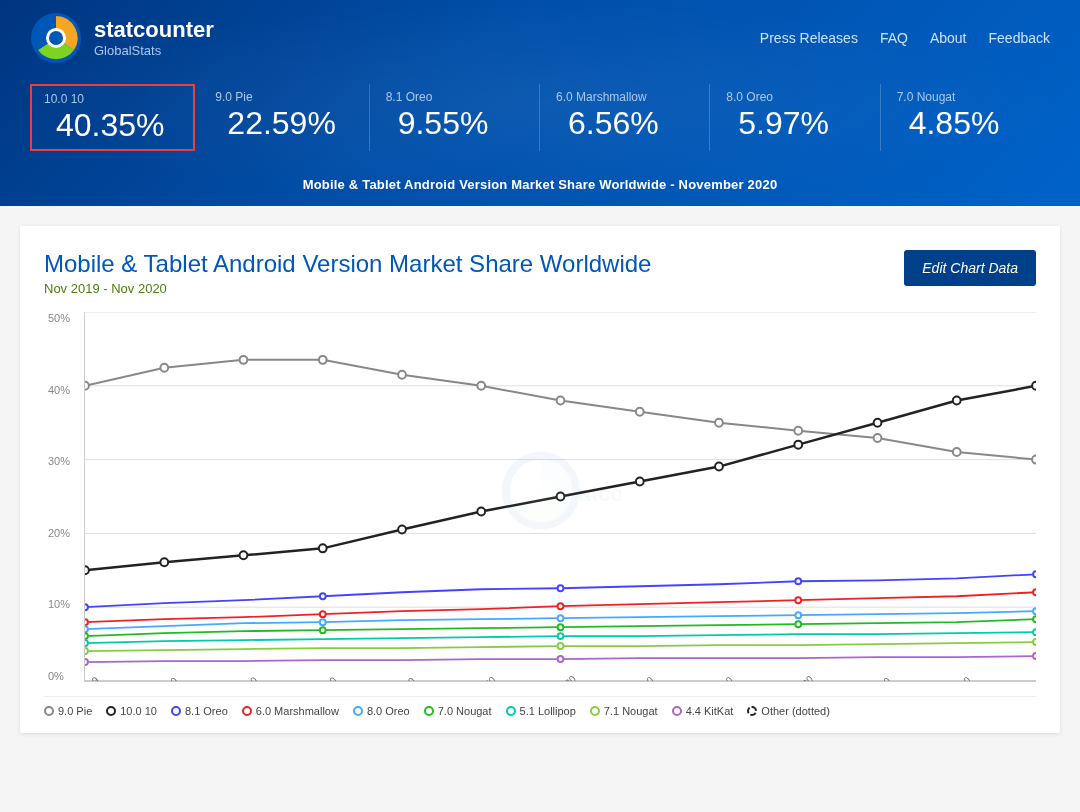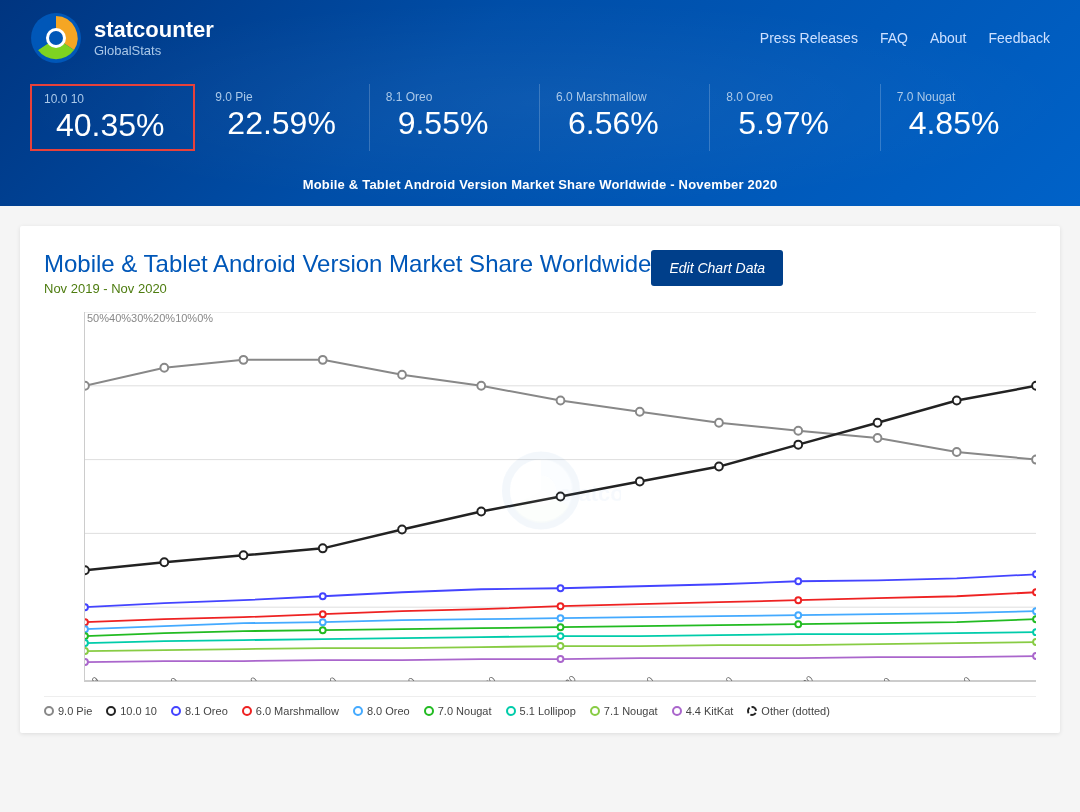--- a/index.html
+++ b/index.html
@@ -52,21 +52,21 @@
       text-align: center; color: #fff; font-size: 13px; font-weight: 600;
       padding: 6px 0 14px; letter-spacing: 0.2px;
     }
 
     
     .main-content {
       background: #fff; margin: 20px; padding: 24px 24px 16px;
       border-radius: 2px; box-shadow: 0 1px 4px rgba(0,0,0,0.1);
     }
     .chart-header {
-      display: flex; justify-content: flex-start; align-items: flex-start;
+      display: flex; justify-content: space-between; align-items: flex-start;
       margin-bottom: 16px;
     }
     .chart-title h2 {
       font-size: 24px; color: #0057b8; font-weight: 400; line-height: 1.2;
     }
     .chart-title p { color: #4d7c0f; font-size: 13px; margin-top: 2px; }
     .edit-chart-btn {
       background: #003f8a; color: #fff; border: none; padding: 10px 18px;
       font-size: 14px; cursor: pointer; border-radius: 3px; white-space: nowrap; font-style: italic;
     }
@@ -86,22 +86,22 @@
     }
     .legend-item { display: flex; align-items: center; gap: 4px; }
     .legend-dot {
       width: 10px; height: 10px; border-radius: 50%;
       border: 2px solid; display: inline-block;
     }
 
     
     .y-labels {
       position: absolute; left: -36px; top: 0; height: 100%;
-      display: flex; flex-direction: row; justify-content: space-between;
-      font-size: 11px; color: #888; margin-left: 39px;
+      display: flex; flex-direction: column; justify-content: space-between;
+      font-size: 11px; color: #888;
     }
     .chart-wrapper { position: relative; margin-left: 40px; }
 
     
     .watermark {
       position: absolute; top: 50%; left: 50%; transform: translate(-50%, -50%);
       opacity: 0.12; pointer-events: none; text-align: center;
     }
   </style>
 </head>

